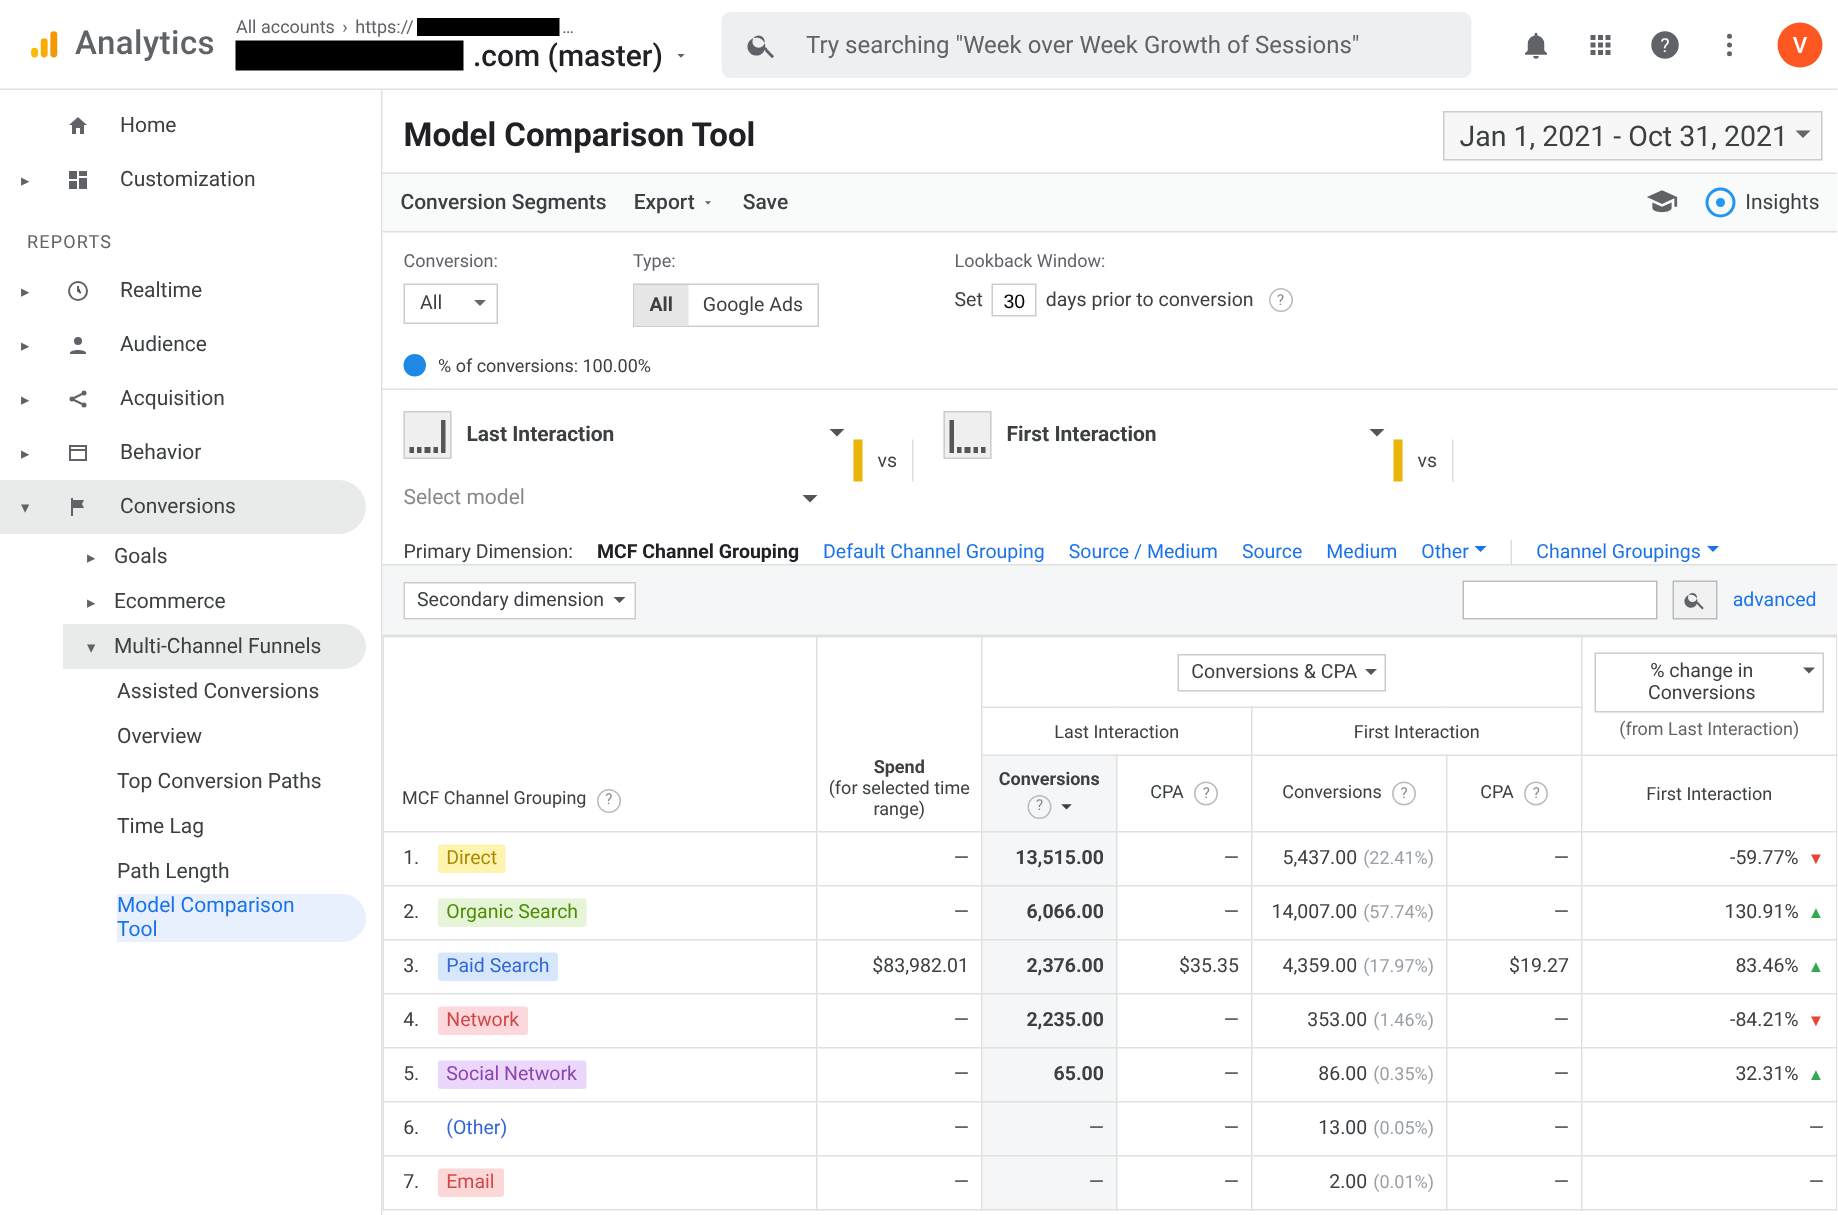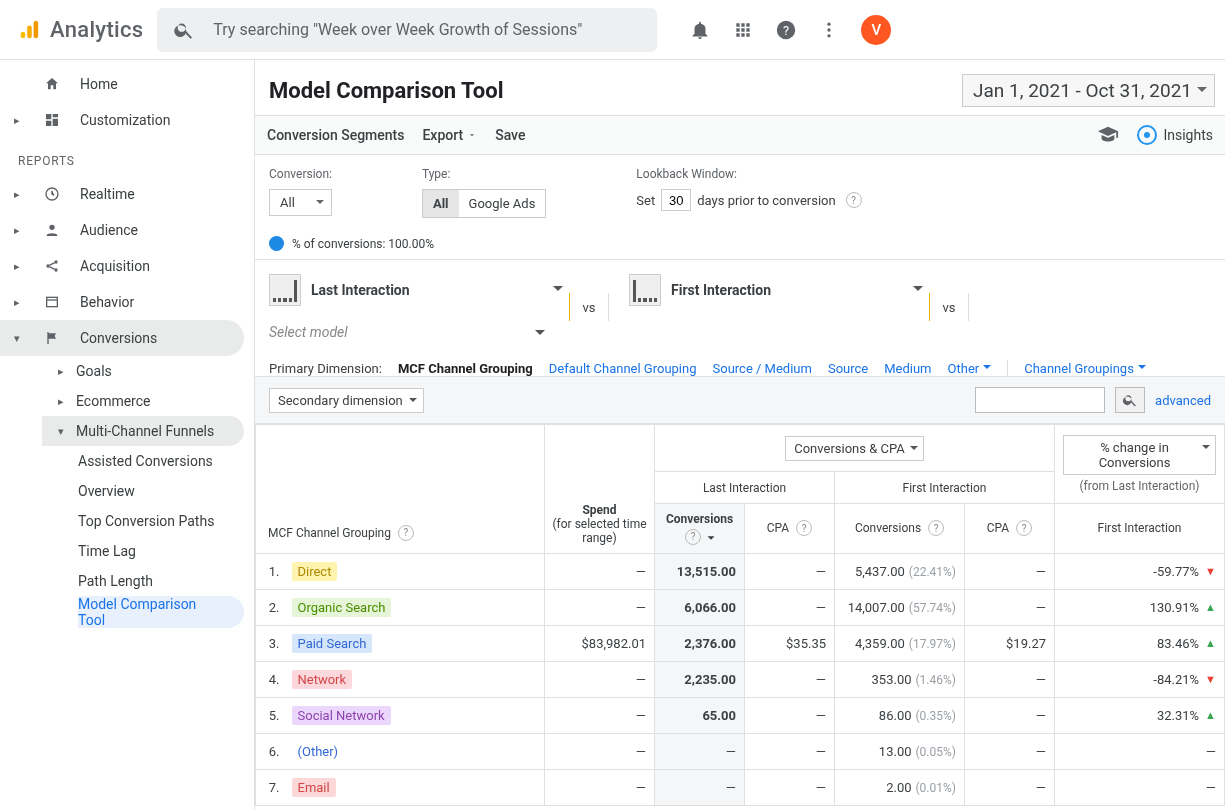--- a/index.html
+++ b/index.html
@@ -87,22 +87,22 @@
   .dot-row{display:flex;align-items:center;gap:8px;font-size:12px;color:#3c4043;margin-top:18px}
   .dot-blue{width:15px;height:15px;border-radius:50%;background:#1e88e5}
 
   .models{display:flex;align-items:flex-start;padding:14px;gap:0}
   .mcol{flex:0 0 300px;position:relative;padding-right:24px}
   .mcol .msel{display:flex;align-items:center;gap:10px}
   .mcol .micon{width:32px;height:32px;border:1px solid #ccc;background:#efefef;display:flex;align-items:flex-end;padding:3px;gap:2px}
   .mcol .micon .bar{width:4px;background:#555}
   .mcol .mname{font-weight:700;font-size:14px}
   .mcol:after{content:"";position:absolute;right:6px;top:12px;border:5px solid transparent;border-top-color:#555}
-  .vs{width:40px;text-align:center;font-size:13px;color:#444;align-self:center;border-left:1px solid #eab308;border-right:1px solid #ddd;height:28px;display:flex;align-items:center;justify-content:center}
-  .mcol .m2{margin-top:18px;font-style:italic;color:#888;font-size:14px;display:flex;align-items:flex-end;justify-content:space-between}
+  .vs{width:40px;text-align:center;font-size:13px;color:#444;align-self:center;border-left:6px solid #eab308;border-right:1px solid #ddd;height:28px;display:flex;align-items:center;justify-content:center}
+  .mcol .m2{margin-top:18px;color:#888;font-size:14px;display:flex;align-items:flex-end;justify-content:space-between}
   .mcol .m2:after{content:"";border:5px solid transparent;border-top-color:#555}
 
   .dims{padding:6px 14px 0;font-size:13px;display:flex;align-items:center;gap:16px;flex-wrap:wrap}
   .dims .lbl{color:#3c4043}
   .dims .d{color:var(--link);cursor:pointer}
   .dims .d.active{color:#202124;font-weight:700}
   .sep{border-left:1px solid #ddd;height:16px}
   .dims .d .dd:after{content:"";display:inline-block;margin-left:4px;border:4px solid transparent;border-top-color:currentColor;vertical-align:middle}
 
   .tbl-toolbar{display:flex;align-items:center;gap:10px;padding:10px 14px;background:#f5f6f7;border-top:1px solid var(--border);border-bottom:1px solid var(--border)}
@@ -148,20 +148,32 @@
 
 <div class="topbar">
   <div class="ga-logo">
     <svg class="ga-mark" viewBox="0 0 24 24">
       <rect x="3" y="14" width="5" height="7" rx="2.5" fill="#fbbc04"></rect>
       <rect x="10" y="7" width="5" height="14" rx="2.5" fill="#f9ab00"></rect>
       <rect x="17" y="2" width="5" height="19" rx="2.5" fill="#f29900"></rect>
     </svg>
     <span class="ga-title">Analytics</span>
   </div>
+  <div class="acct">
+    <div class="acct-top">
+      <span>All accounts</span>&nbsp;›&nbsp;<span>https://</span><span class="acct-red"></span>…
+    </div>
+    <div class="acct-bottom">
+      <span class="acct-red2"></span>
+      <span>.com (master)</span>
+      <svg width="12" height="12" viewBox="0 0 24 24">
+          <path fill="#5f6368" d="M7 10l5 5 5-5z"></path>
+        </svg>
+    </div>
+  </div>
   <div class="search">
     <svg class="mag" viewBox="0 0 24 24">
         <path fill="#5f6368" d="M15.5 14h-.8l-.3-.3A6.5 6.5 0 1 0 14 15.5l.3.3v.8l5 5 1.5-1.5-5-5zM9.5 14A4.5 4.5 0 1 1 14 9.5 4.5 4.5 0 0 1 9.5 14z"></path>
       </svg>
     <span>Try searching "Week over Week Growth of Sessions"</span>
   </div>
   <div class="top-icons">
     <svg width="22" height="22" viewBox="0 0 24 24">
         <path fill="#5f6368" d="M12 22a2 2 0 0 0 2-2h-4a2 2 0 0 0 2 2zm6-6V11a6 6 0 0 0-5-5.9V4a1 1 0 0 0-2 0v1.1A6 6 0 0 0 6 11v5l-2 2v1h16v-1z"></path>
       </svg>

